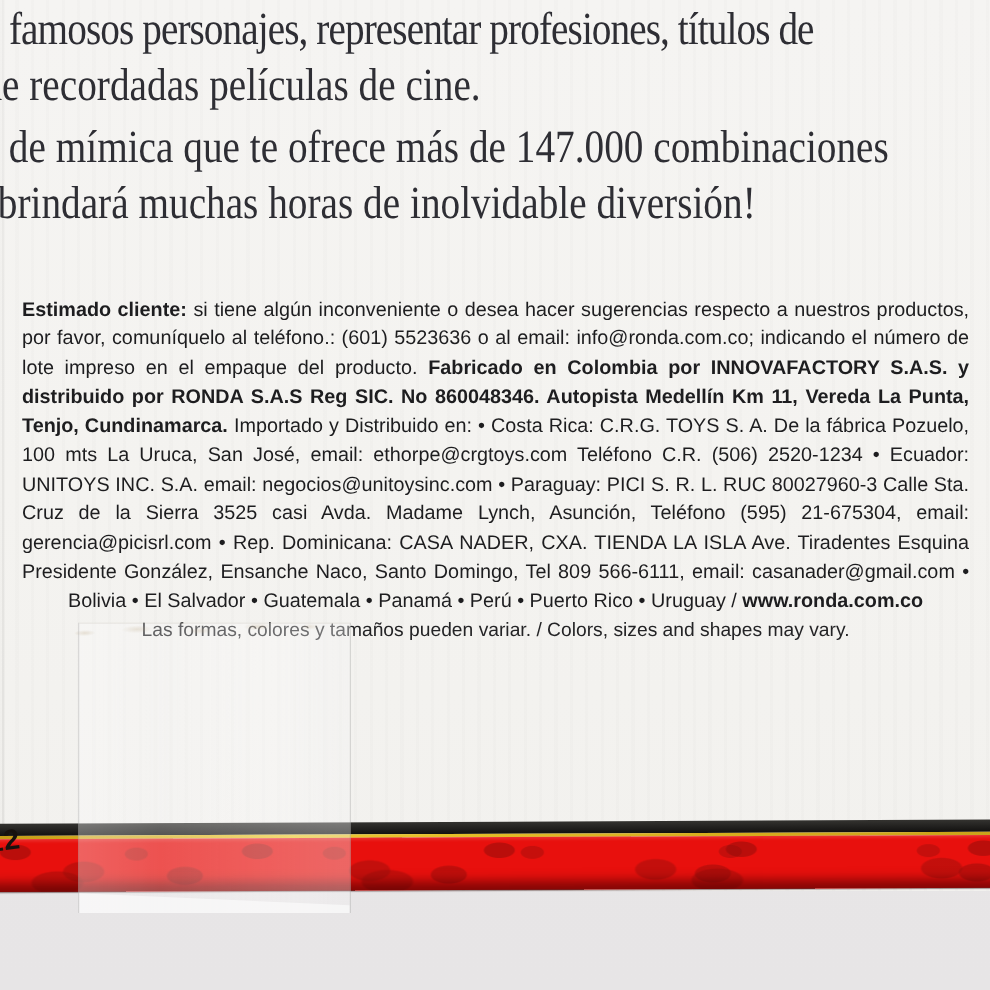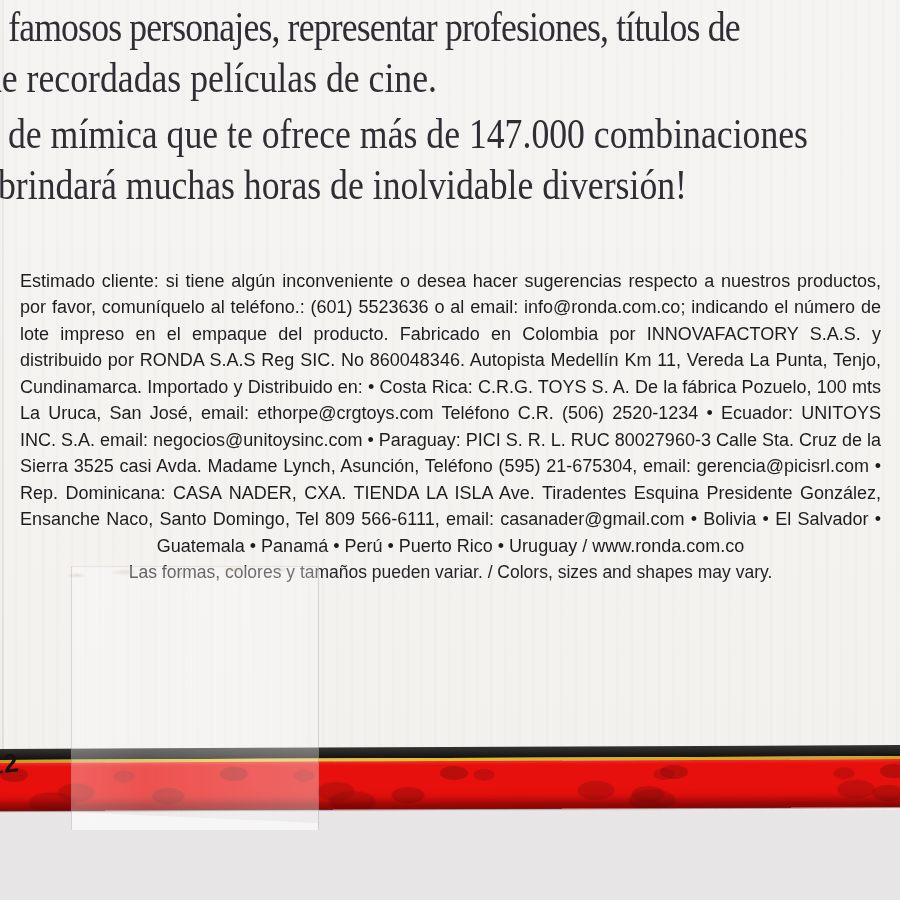--- a/index.html
+++ b/index.html
@@ -47,21 +47,21 @@
   .hl2{margin-left:-16px;}
   .hl3{margin-left:8px;margin-top:5px;}
   .hl4{margin-left:-2px;}
 
   
   .notice{
     position:absolute;left:20px;top:268px;width:861px;
     color:var(--ink);font-size:18px;line-height:26.45px;
   }
   .notice-main{text-align:justify;text-align-last:center;}
-  .notice-main span.b{font-weight:400;margin-top:14px;}
+  .notice-main span.b{font-weight:700;margin-top:14px;}
   .variance{text-align:center;font-size:17.5px;line-height:26px;color:#242426;}
 
   
   .smudge{
     position:absolute;left:58px;top:565px;width:238px;height:14px;z-index:4;
     transform:rotate(-1.6deg);
     background:
       radial-gradient(14px 4px at 8% 55%, rgba(168,138,94,.34), transparent 70%),
       radial-gradient(20px 5px at 28% 40%, rgba(168,138,94,.28), transparent 70%),
       radial-gradient(15px 4px at 52% 62%, rgba(158,128,88,.26), transparent 70%),

